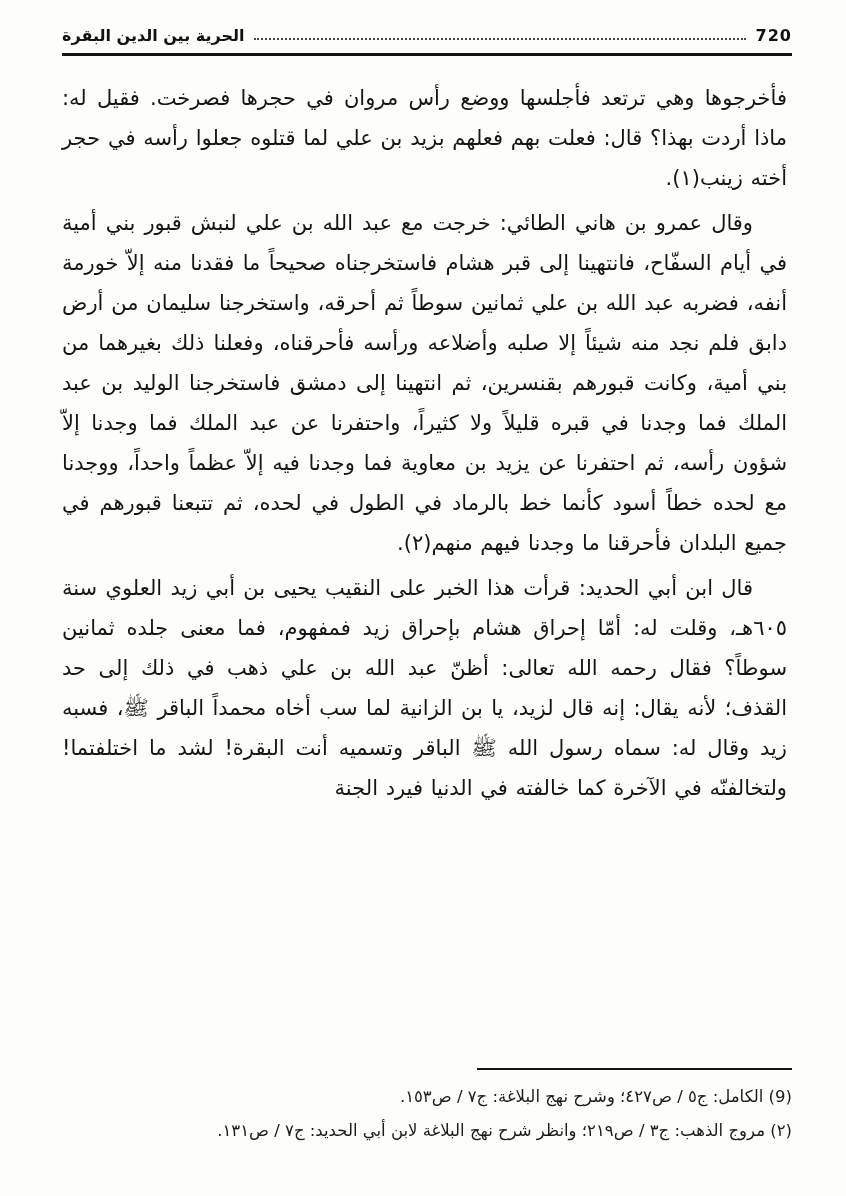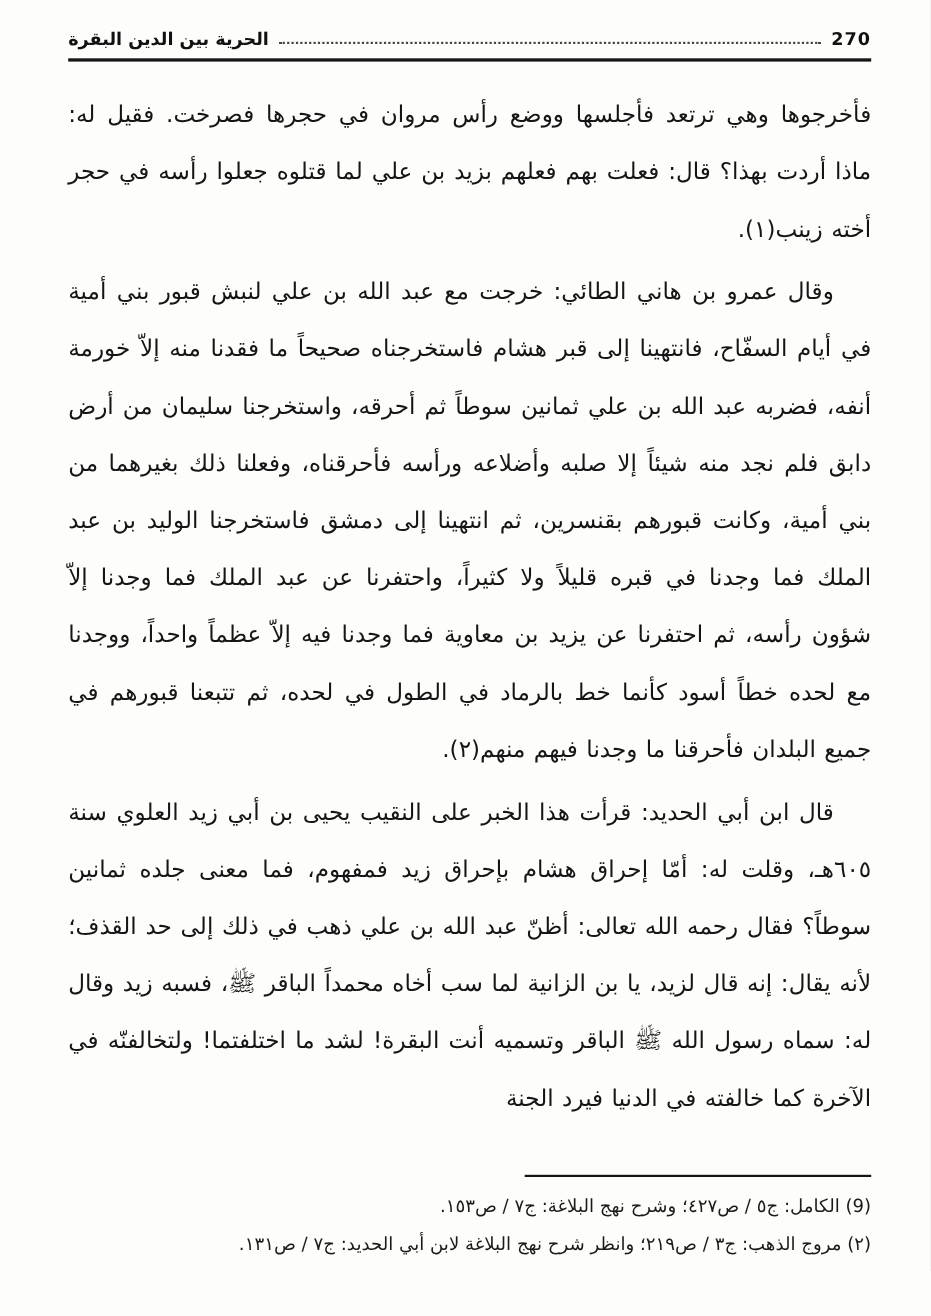--- a/index.html
+++ b/index.html
@@ -45,23 +45,23 @@
     white-space: nowrap;
   }
   .header-rule {
     border-top: 3px solid #161616;
     margin-bottom: 22px;
   }
   .page-body {
     flex: 0 0 auto;
   }
   .page-body p {
-    margin: 0 0 5px 0;
+    margin: 0 5px 5px 0;
     font-size: 21px;
-    line-height: 52px;
+    line-height: 40px;
     text-align: justify;
     text-justify: inter-word;
     word-spacing: 1px;
   }
   .page-body p.indent {
     text-indent: 34px;
   }
   .footnotes {
     margin-top: auto;
   }
@@ -77,21 +77,21 @@
     text-align: right;
     color: #1a1a1a;
   }
 </style>
 </head>
 <body>
 
 <div class="page">
 
   <header class="page-header">
-    <span class="page-number">270</span>
+    <span class="page-number">720</span>
     <span class="dots"></span>
     <span class="header-title">الحرية بين الدين البقرة</span>
   </header>
 
   <div class="header-rule"></div>
 
   <main class="page-body">
     <p>فأخرجوها وهي ترتعد فأجلسها ووضع رأس مروان في حجرها فصرخت. فقيل له: ماذا أردت بهذا؟ قال: فعلت بهم فعلهم بزيد بن علي لما قتلوه جعلوا رأسه في حجر أخته زينب(١).</p>
     <p class="indent">وقال عمرو بن هاني الطائي: خرجت مع عبد الله بن علي لنبش قبور بني أمية في أيام السفّاح، فانتهينا إلى قبر هشام فاستخرجناه صحيحاً ما فقدنا منه إلاّ خورمة أنفه، فضربه عبد الله بن علي ثمانين سوطاً ثم أحرقه، واستخرجنا سليمان من أرض دابق فلم نجد منه شيئاً إلا صلبه وأضلاعه ورأسه فأحرقناه، وفعلنا ذلك بغيرهما من بني أمية، وكانت قبورهم بقنسرين، ثم انتهينا إلى دمشق فاستخرجنا الوليد بن عبد الملك فما وجدنا في قبره قليلاً ولا كثيراً، واحتفرنا عن عبد الملك فما وجدنا إلاّ شؤون رأسه، ثم احتفرنا عن يزيد بن معاوية فما وجدنا فيه إلاّ عظماً واحداً، ووجدنا مع لحده خطاً أسود كأنما خط بالرماد في الطول في لحده، ثم تتبعنا قبورهم في جميع البلدان فأحرقنا ما وجدنا فيهم منهم(٢).</p>
     <p class="indent">قال ابن أبي الحديد: قرأت هذا الخبر على النقيب يحيى بن أبي زيد العلوي سنة ٦٠٥هـ، وقلت له: أمّا إحراق هشام بإحراق زيد فمفهوم، فما معنى جلده ثمانين سوطاً؟ فقال رحمه الله تعالى: أظنّ عبد الله بن علي ذهب في ذلك إلى حد القذف؛ لأنه يقال: إنه قال لزيد، يا بن الزانية لما سب أخاه محمداً الباقر ﷺ، فسبه زيد وقال له: سماه رسول الله ﷺ الباقر وتسميه أنت البقرة! لشد ما اختلفتما! ولتخالفنّه في الآخرة كما خالفته في الدنيا فيرد الجنة</p>

